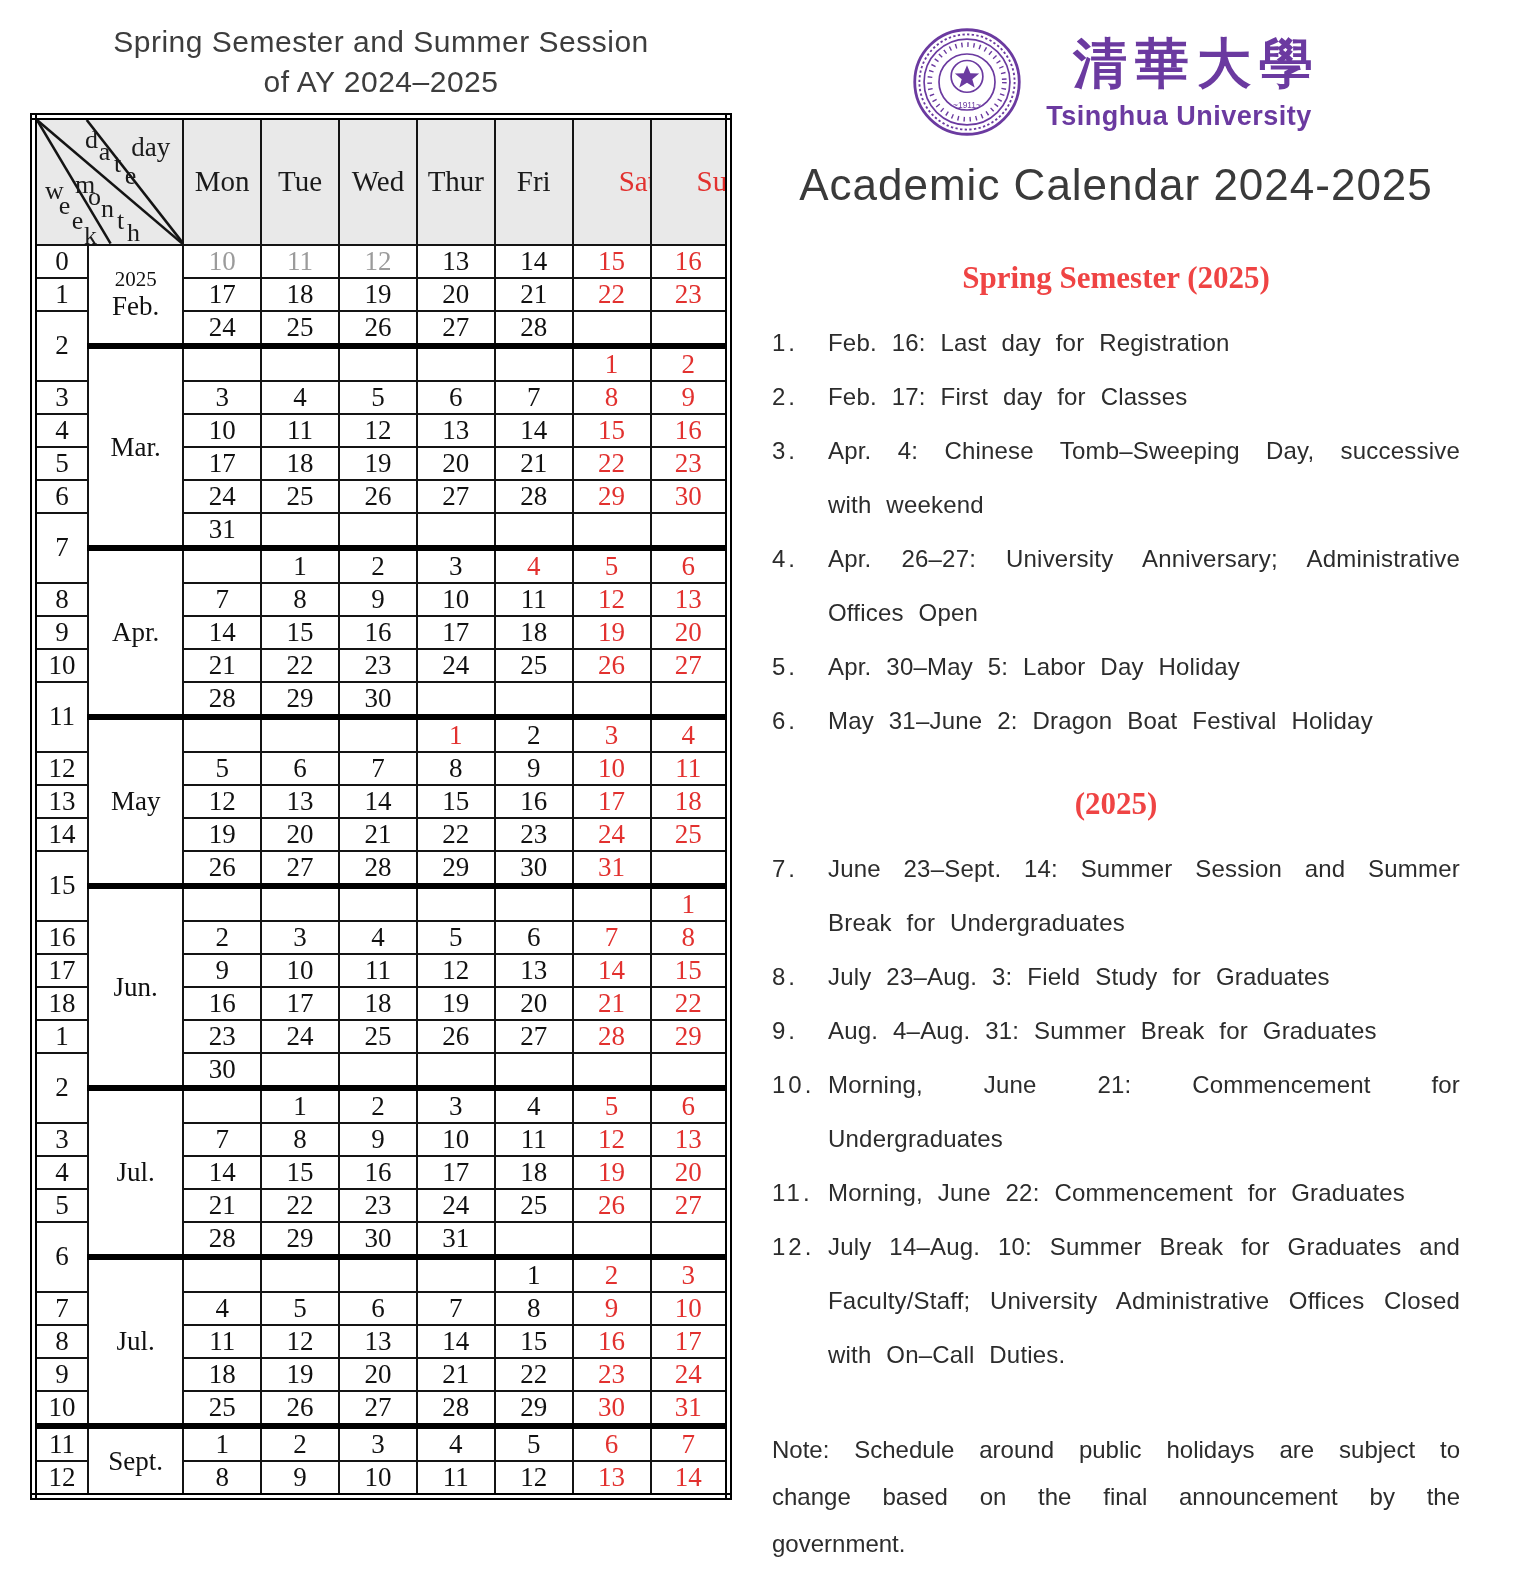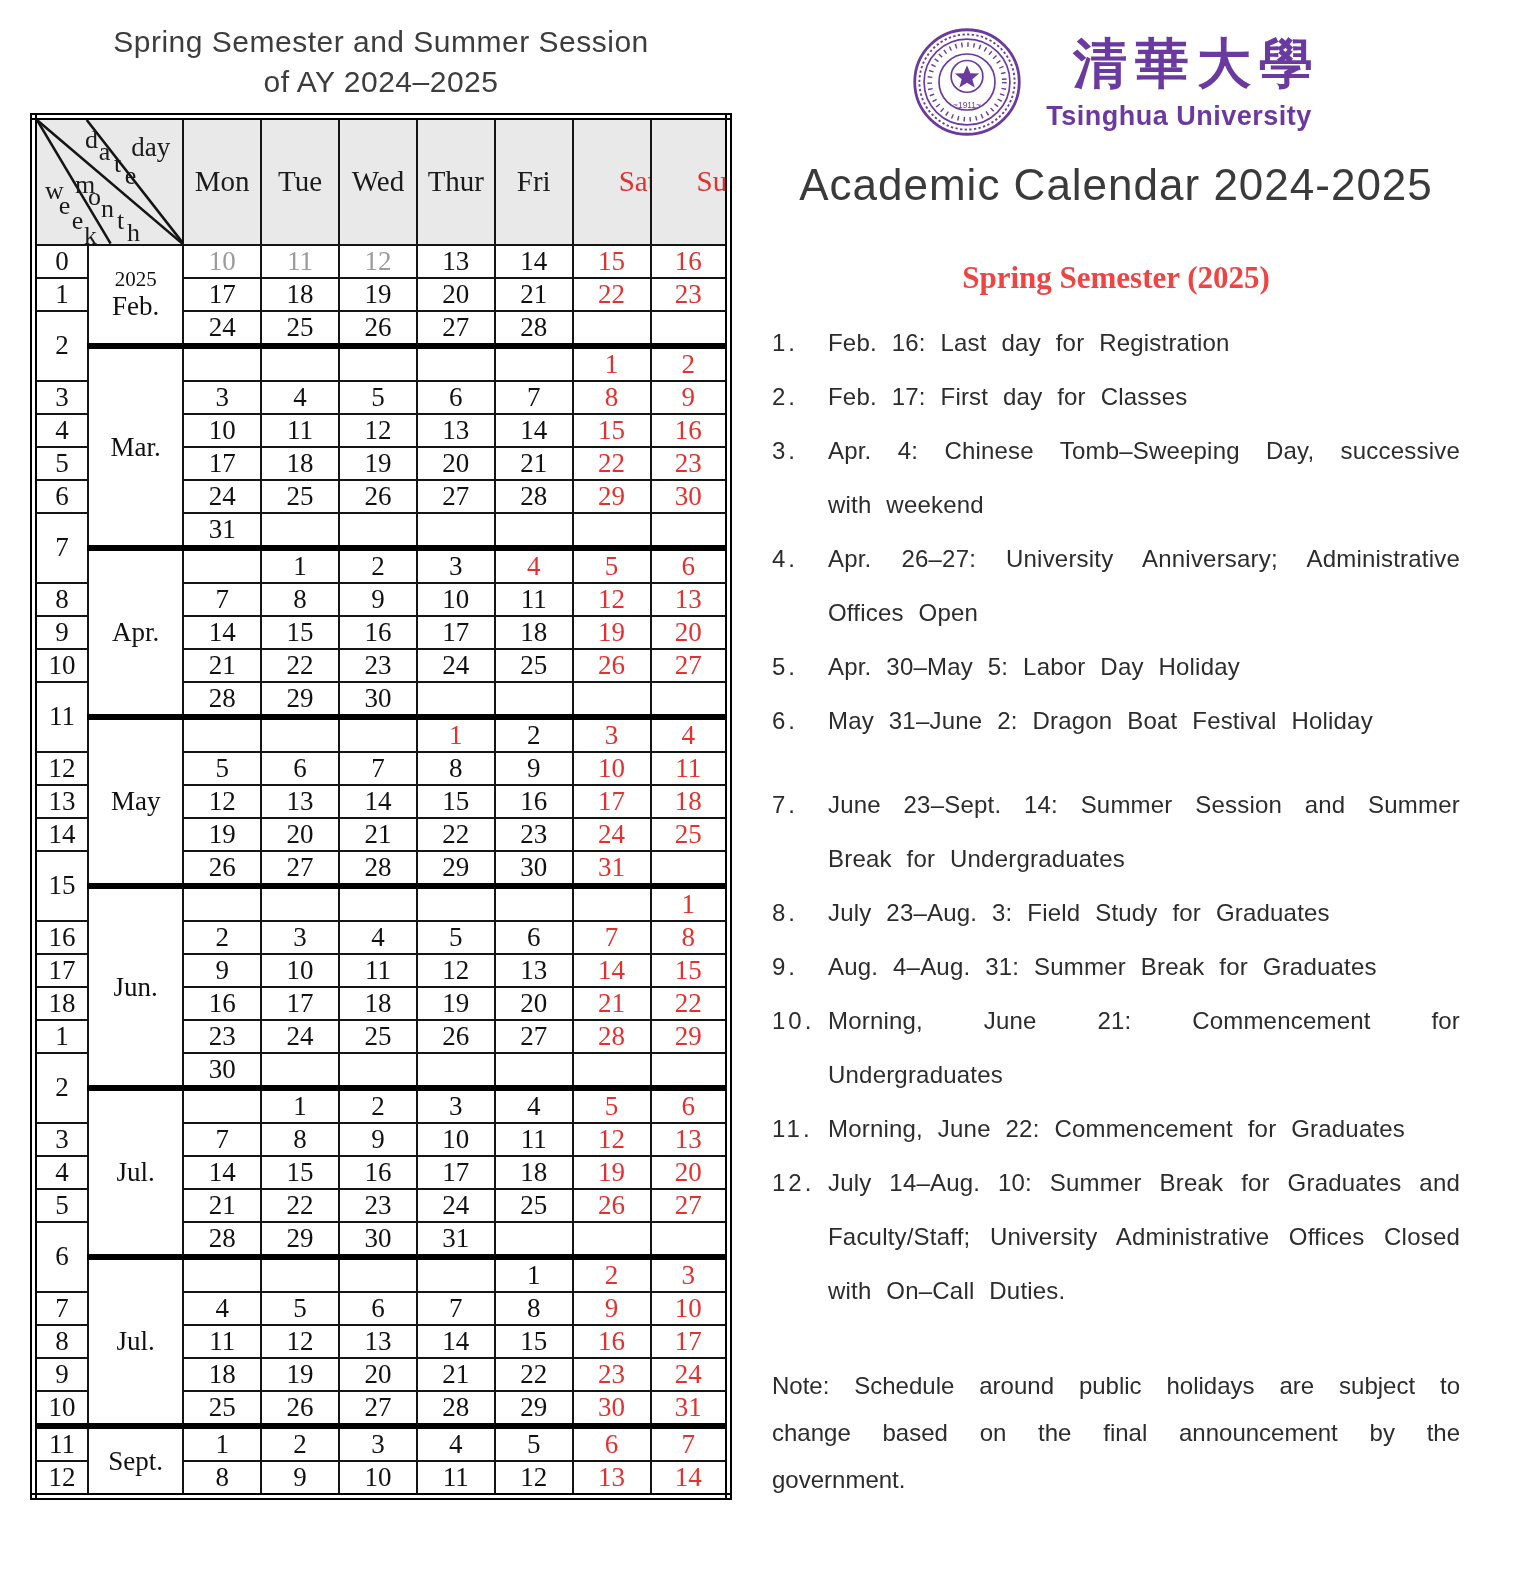--- a/index.html
+++ b/index.html
@@ -531,20 +531,21 @@
               <span class="txt">Apr. 30–May 5: Labor Day Holiday</span>
             </div>
             <div class="item">
               <span class="num">6.</span>
               <span class="txt">May 31–June 2: Dragon Boat Festival Holiday</span>
             </div>
           </div>
         </div>
         <div class="sec">
           <div class="sec-head">
+            <div>(2025)</div>
           </div>
           <div class="items">
             <div class="item">
               <span class="num">7.</span>
               <span class="txt">June 23–Sept. 14: Summer Session and Summer Break for Undergraduates</span>
             </div>
             <div class="item">
               <span class="num">8.</span>
               <span class="txt">July 23–Aug. 3: Field Study for Graduates</span>
             </div>

